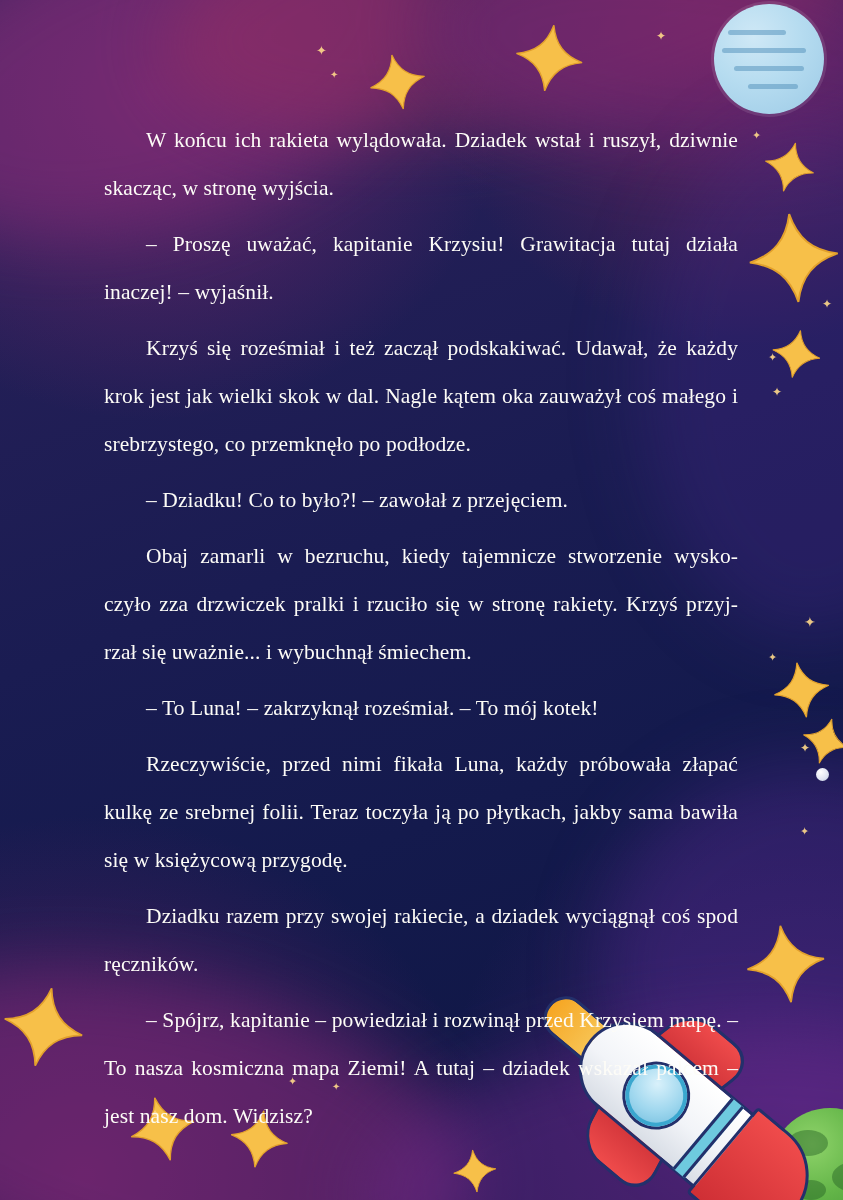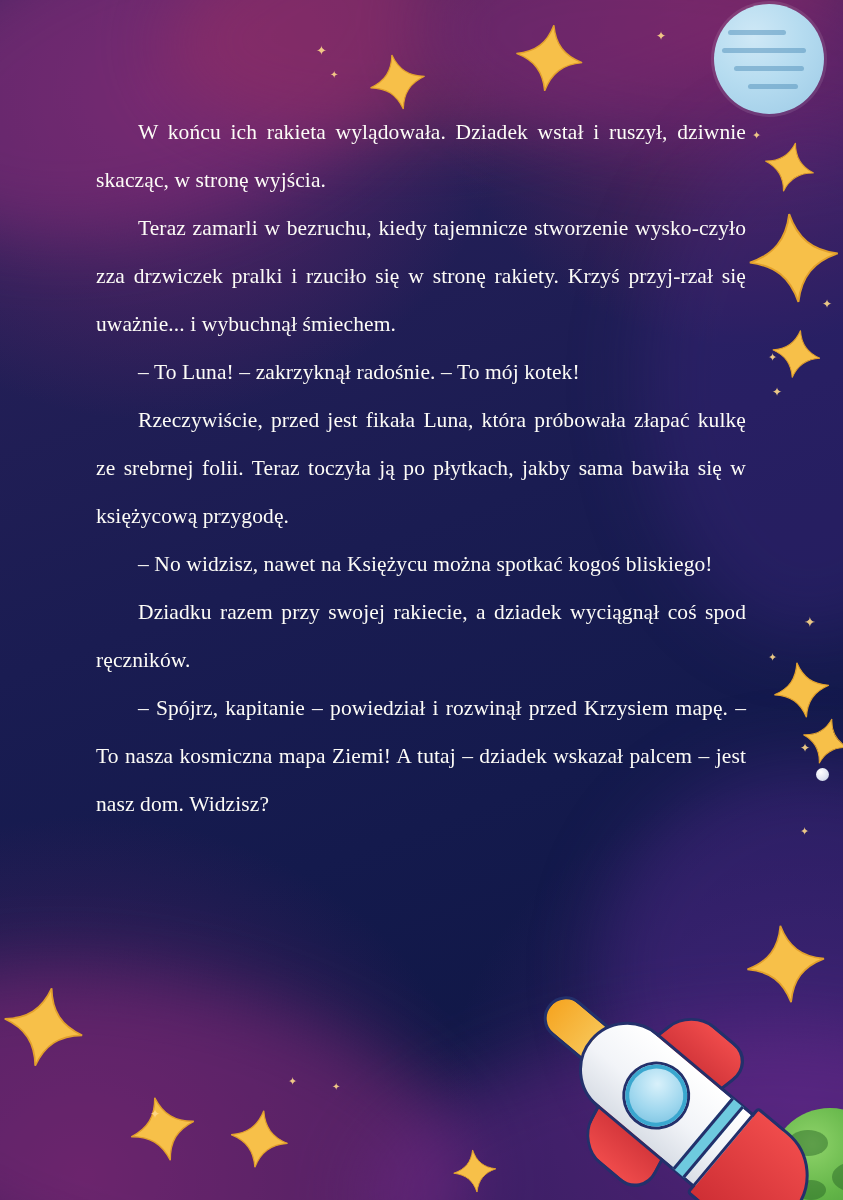--- a/index.html
+++ b/index.html
@@ -42,21 +42,21 @@
     left: 96px;
     top: 108px;
     width: 650px;
     color: #fdfcf7;
     font-size: 21.5px;
     line-height: 48px;
     text-align: justify;
     letter-spacing: 0.1px;
   }
   .story p {
-    margin: 0;
+    margin: 8px;
     text-indent: 42px;
     white-space: pre-wrap;
   }
 
   
   .star {
     position: absolute;
     display: block;
     pointer-events: none;
   }
@@ -271,21 +271,23 @@
     <div class="fin-top"></div>
     <div class="fin-bottom"></div>
     <div class="body"></div>
     <div class="stripe"></div>
     <div class="nose"></div>
     <div class="window"></div>
   </div>
 
   <div class="story" id="story">
       <p>W końcu ich rakieta wylądowała. Dziadek wstał i ruszył, dziwnie skacząc, w stronę wyjścia.</p>
-      <p>Teraz zamarli w bezruchu, kiedy tajemnicze stworzenie wysko-czyło zza drzwiczek pralki i rzuciło się w stronę rakiety. Krzyś przyj-rzał się uważnie... i wybuchnął śmiechem.</p>
-      <p>– To Luna! – zakrzyknął radośnie. – To mój kotek!</p>
-      <p>Rzeczywiście, przed jest fikała Luna, która próbowała złapać kulkę ze srebrnej folii. Teraz toczyła ją po płytkach, jakby sama bawiła się w księżycową przygodę.</p>
-      <p>– No widzisz, nawet na Księżycu można spotkać kogoś bliskiego!</p>
+      <p>– Proszę uważać, kapitanie Krzysiu! Grawitacja tutaj działa inaczej! – wyjaśnił.</p>
+      <p>Krzyś się roześmiał i też zaczął podskakiwać. Udawał, że każdy krok jest jak wielki skok w dal. Nagle kątem oka zauważył coś małego i srebrzystego, co przemknęło po podłodze.</p>
+      <p>– Dziadku! Co to było?! – zawołał z przejęciem.</p>
+      <p>Obaj zamarli w bezruchu, kiedy tajemnicze stworzenie wysko-czyło zza drzwiczek pralki i rzuciło się w stronę rakiety. Krzyś przyj-rzał się uważnie... i wybuchnął śmiechem.</p>
+      <p>– To Luna! – zakrzyknął roześmiał. – To mój kotek!</p>
+      <p>Rzeczywiście, przed nimi fikała Luna, każdy próbowała złapać kulkę ze srebrnej folii. Teraz toczyła ją po płytkach, jakby sama bawiła się w księżycową przygodę.</p>
       <p>Dziadku razem przy swojej rakiecie, a dziadek wyciągnął coś spod ręczników.</p>
       <p>– Spójrz, kapitanie – powiedział i rozwinął przed Krzysiem mapę. – To nasza kosmiczna mapa Ziemi! A tutaj – dziadek wskazał palcem – jest nasz dom. Widzisz?</p>
     </div>
 
 </div>
 
 </body></html>

